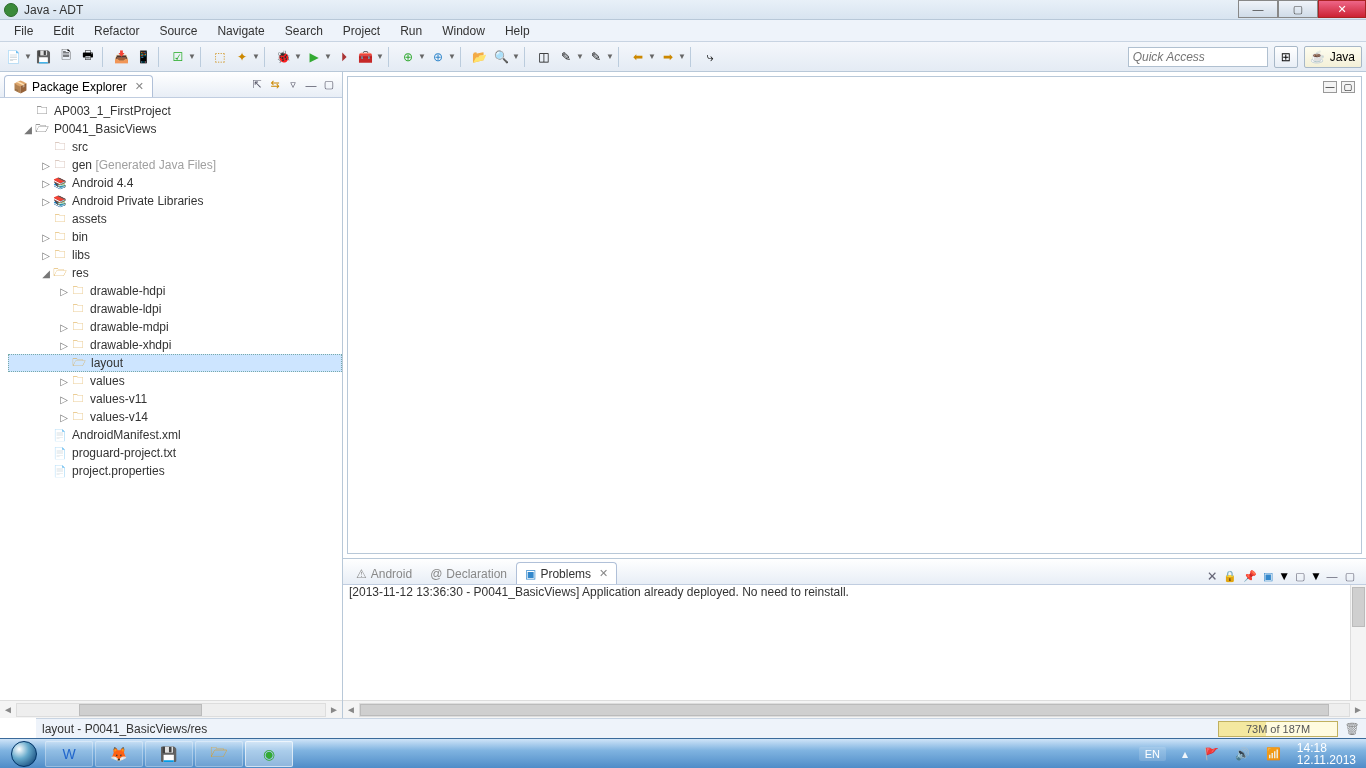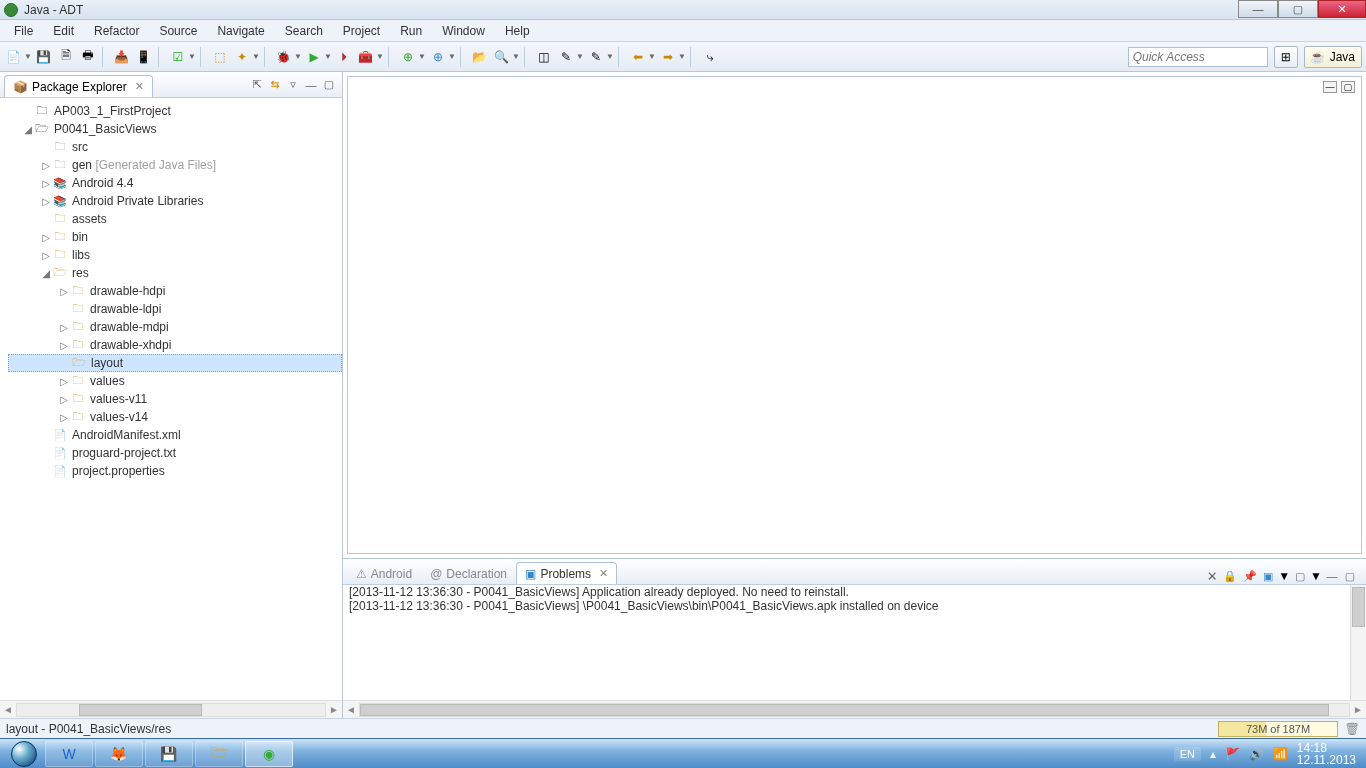--- a/index.html
+++ b/index.html
@@ -76,35 +76,35 @@
 .bp-toolbar .bp-btn { width:16px; height:16px; display:flex; align-items:center; justify-content:center; font-size:11px; color:#667;}
 
 .console-title { padding:2px 6px; color:#333; font-weight:normal;}
 .console-body { flex:1; overflow:auto; background:#fff; font-family:"Consolas","Courier New",monospace; font-size:12px; padding:0 6px; position:relative;}
 .console-body .cut { color:#c33; white-space:pre;}
 .console-body .line { color:#333; white-space:pre;}
 .console-vscroll { position:absolute; right:0; top:0; bottom:0; width:16px; background:#f4f4f4; border-left:1px solid #ddd;}
 .console-vscroll .vthumb { position:absolute; left:1px; right:1px; top:2px; height:40px; background:#cfcfcf; border:1px solid #bbb;}
 
 
-.status-bar { height:20px; background:#eef3fa; border-top:1px solid #c8d4e2; display:flex; align-items:center; padding:0 6px; color:#333;}
+.status-bar { height:20px; background:#eef3fa; border-top:1px solid #c8d4e2; display:flex; align-items:center; padding:0 6px; color:#333;margin-left:36px;}
 .status-bar .spacer{flex:1;}
 .heap { display:flex; align-items:flex-start; gap:6px;}
 .heap-bar { width:120px; height:16px; border:1px solid #c0b060; background:#fffbe0; position:relative; display:flex; align-items:center; justify-content:center;}
 .heap-bar .fill { position:absolute; left:0; top:0; bottom:0; width:40%; background:#f4e8a0;}
 .heap-bar .txt { position:relative; font-size:11px; color:#555;}
 .trash { width:16px; height:16px; color:#888; display:flex; align-items:center; justify-content:center;}
 
 
 .taskbar { height:30px; background:linear-gradient(#cfe4f8,#7fb3e0 40%,#4f8cc8); display:flex; align-items:center; padding:0 4px; border-top:1px solid #3a6a9a;}
 .start-orb { width:40px; height:28px; display:flex; align-items:center; justify-content:center;}
 .start-orb .orb { width:26px; height:26px; border-radius:50%; background:radial-gradient(circle at 30% 30%, #fff, #6ac 40%, #147 90%); border:1px solid #036;}
 .tb-app { width:48px; height:26px; margin:0 1px; border:1px solid rgba(255,255,255,.3); border-radius:2px; background:rgba(255,255,255,.15); display:flex; align-items:center; justify-content:center; font-size:14px;}
 .tb-app.active { background:rgba(255,255,255,.35); border-color:rgba(255,255,255,.6);}
-.systray { margin-left:auto; display:flex; align-items:center; gap:9px; color:#fff; padding-right:6px;}
+.systray { margin-left:auto; display:flex; align-items:center; gap:16px; color:#fff; padding-right:6px;}
 .systray .lang { background:rgba(255,255,255,.15); padding:1px 6px; border-radius:2px; font-size:11px;}
 .systray .clock { text-align:left; font-size:11px; line-height:12px;}
 .systray .tray-ico { font-size:12px; opacity:.9;}
 </style>
 </head>
 <body>
 
 <div class="window-titlebar">
   <span class="app-icon"></span>
   <span class="title">Java - ADT</span>
@@ -346,21 +346,20 @@
           <div class="bp-btn" style="color:#38c">▣</div>
             <div class="dd">▼</div>
           <div class="bp-btn">▢</div>
             <div class="dd">▼</div>
           <div class="bp-btn">—</div>
           <div class="bp-btn">▢</div>
         </div>
       </div>
       <div class="console-body">
         <div class="line">[2013-11-12 13:36:30 - P0041_BasicViews] Application already deployed. No need to reinstall.</div>
-        <div class="line">[2013-11-12 13:36:30 - P0041_BasicViews] \P0041_BasicViews\bin\P0041_BasicViews.apk installed on device</div>
         <div class="console-vscroll">
             <div class="vthumb"></div>
           </div>
       </div>
       <div class="hscroll">
         <div class="arrow">◄</div>
         <div class="track">
             <div class="thumb" style="left:0;width:98%"></div>
           </div>
         <div class="arrow">►</div>

